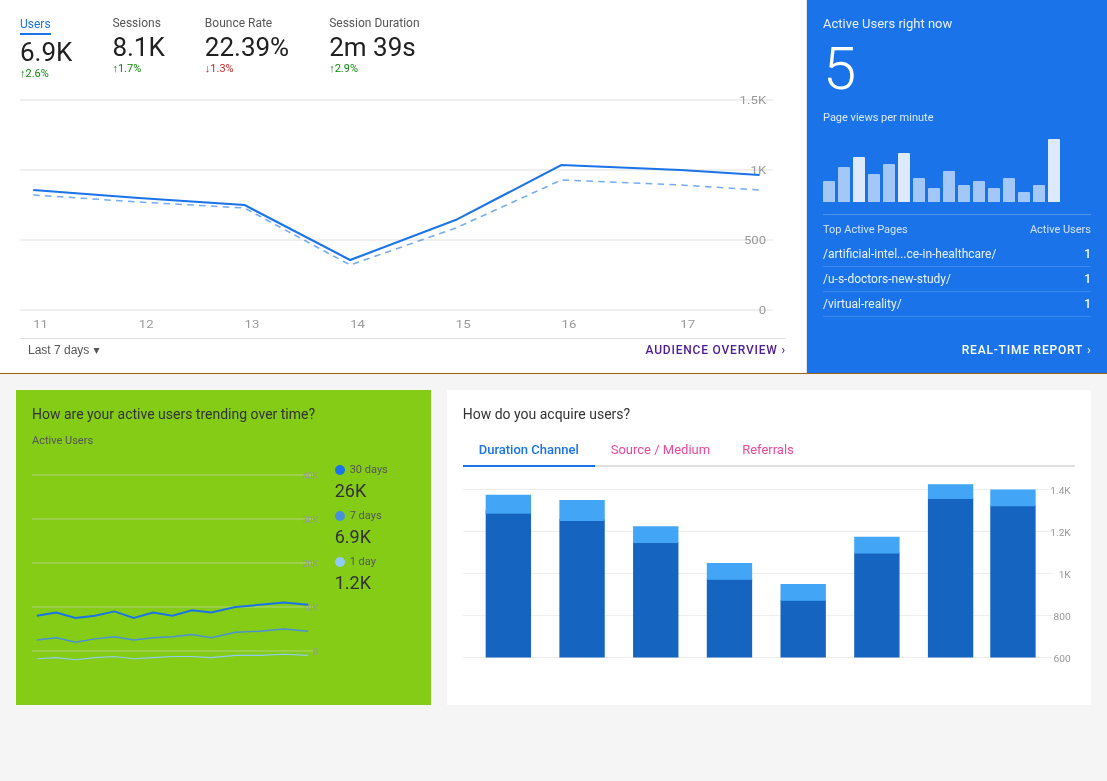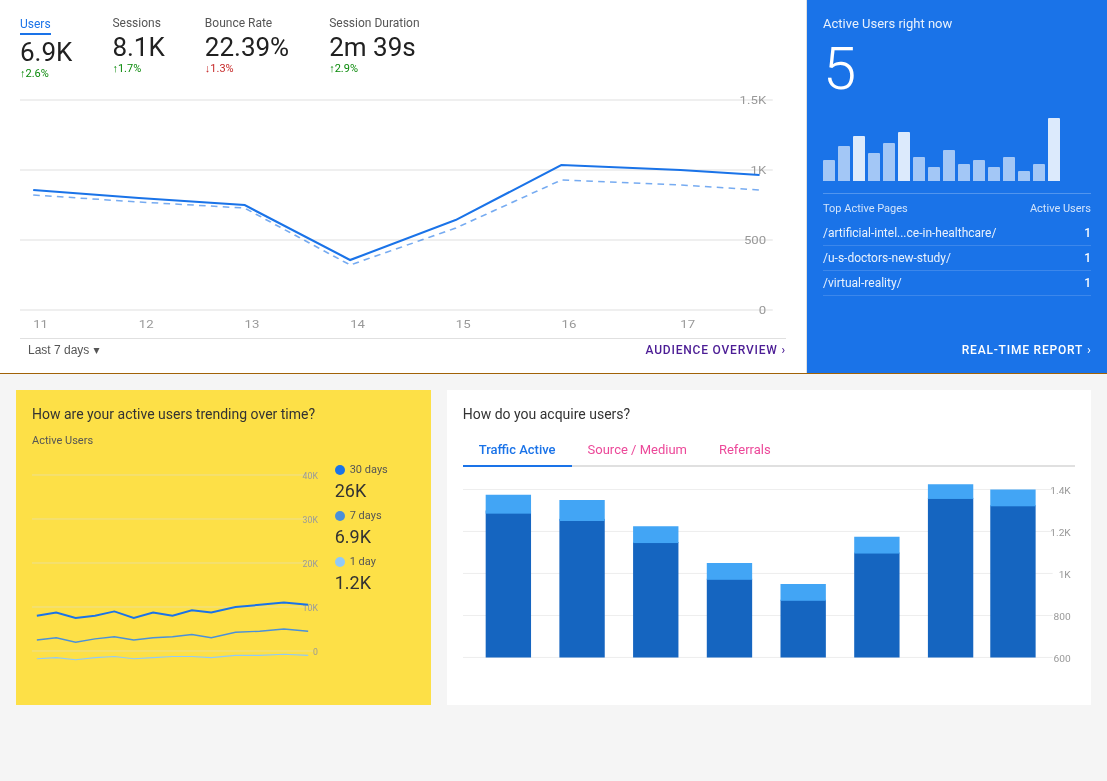--- a/index.html
+++ b/index.html
@@ -169,21 +169,21 @@
     
     .bottom-section {
       display: flex;
       gap: 0;
       margin-top: 0;
       padding: 16px 16px 0;
       gap: 16px;
     }
     .bottom-left {
       flex: 1;
-      background: #fde047;
+      background: #84cc16;
       padding: 16px;
     }
     .bottom-right {
       flex: 1.6;
       background: #fff;
       padding: 16px;
     }
     .section-title {
       font-size: 14px;
       color: #333;
@@ -296,20 +296,21 @@
         <a class="audience-overview-link">
           <span>AUDIENCE OVERVIEW</span>
           <span>›</span>
         </a>
       </div>
     </div>
 
     <div class="right-panel">
       <div class="rt-title">Active Users right now</div>
       <div class="rt-count">5</div>
+      <div class="rt-subtitle">Page views per minute</div>
 
       <div class="rt-bar-chart">
         <div class="rt-bar" style="height:30%"></div>
         <div class="rt-bar" style="height:50%"></div>
         <div class="rt-bar tall" style="height:65%"></div>
         <div class="rt-bar" style="height:40%"></div>
         <div class="rt-bar" style="height:55%"></div>
         <div class="rt-bar tall" style="height:70%"></div>
         <div class="rt-bar" style="height:35%"></div>
         <div class="rt-bar" style="height:20%"></div>
@@ -396,21 +397,21 @@
           </div>
           <div style="font-size:18px;font-weight:400;color:#333;">1.2K</div>
         </div>
       </div>
     </div>
 
     <div class="bottom-right">
       <div class="section-title">How do you acquire users?</div>
       <div class="tabs-row">
         <div class="tab-item active">
-          <span>Traffic Active</span>
+          <span>Duration Channel</span>
         </div>
         <div class="tab-item">
           <span>Source / Medium</span>
         </div>
         <div class="tab-item">
           <span>Referrals</span>
         </div>
       </div>
       <div class="acquire-chart-area">
         <svg viewBox="0 0 540 200" preserveAspectRatio="none">

